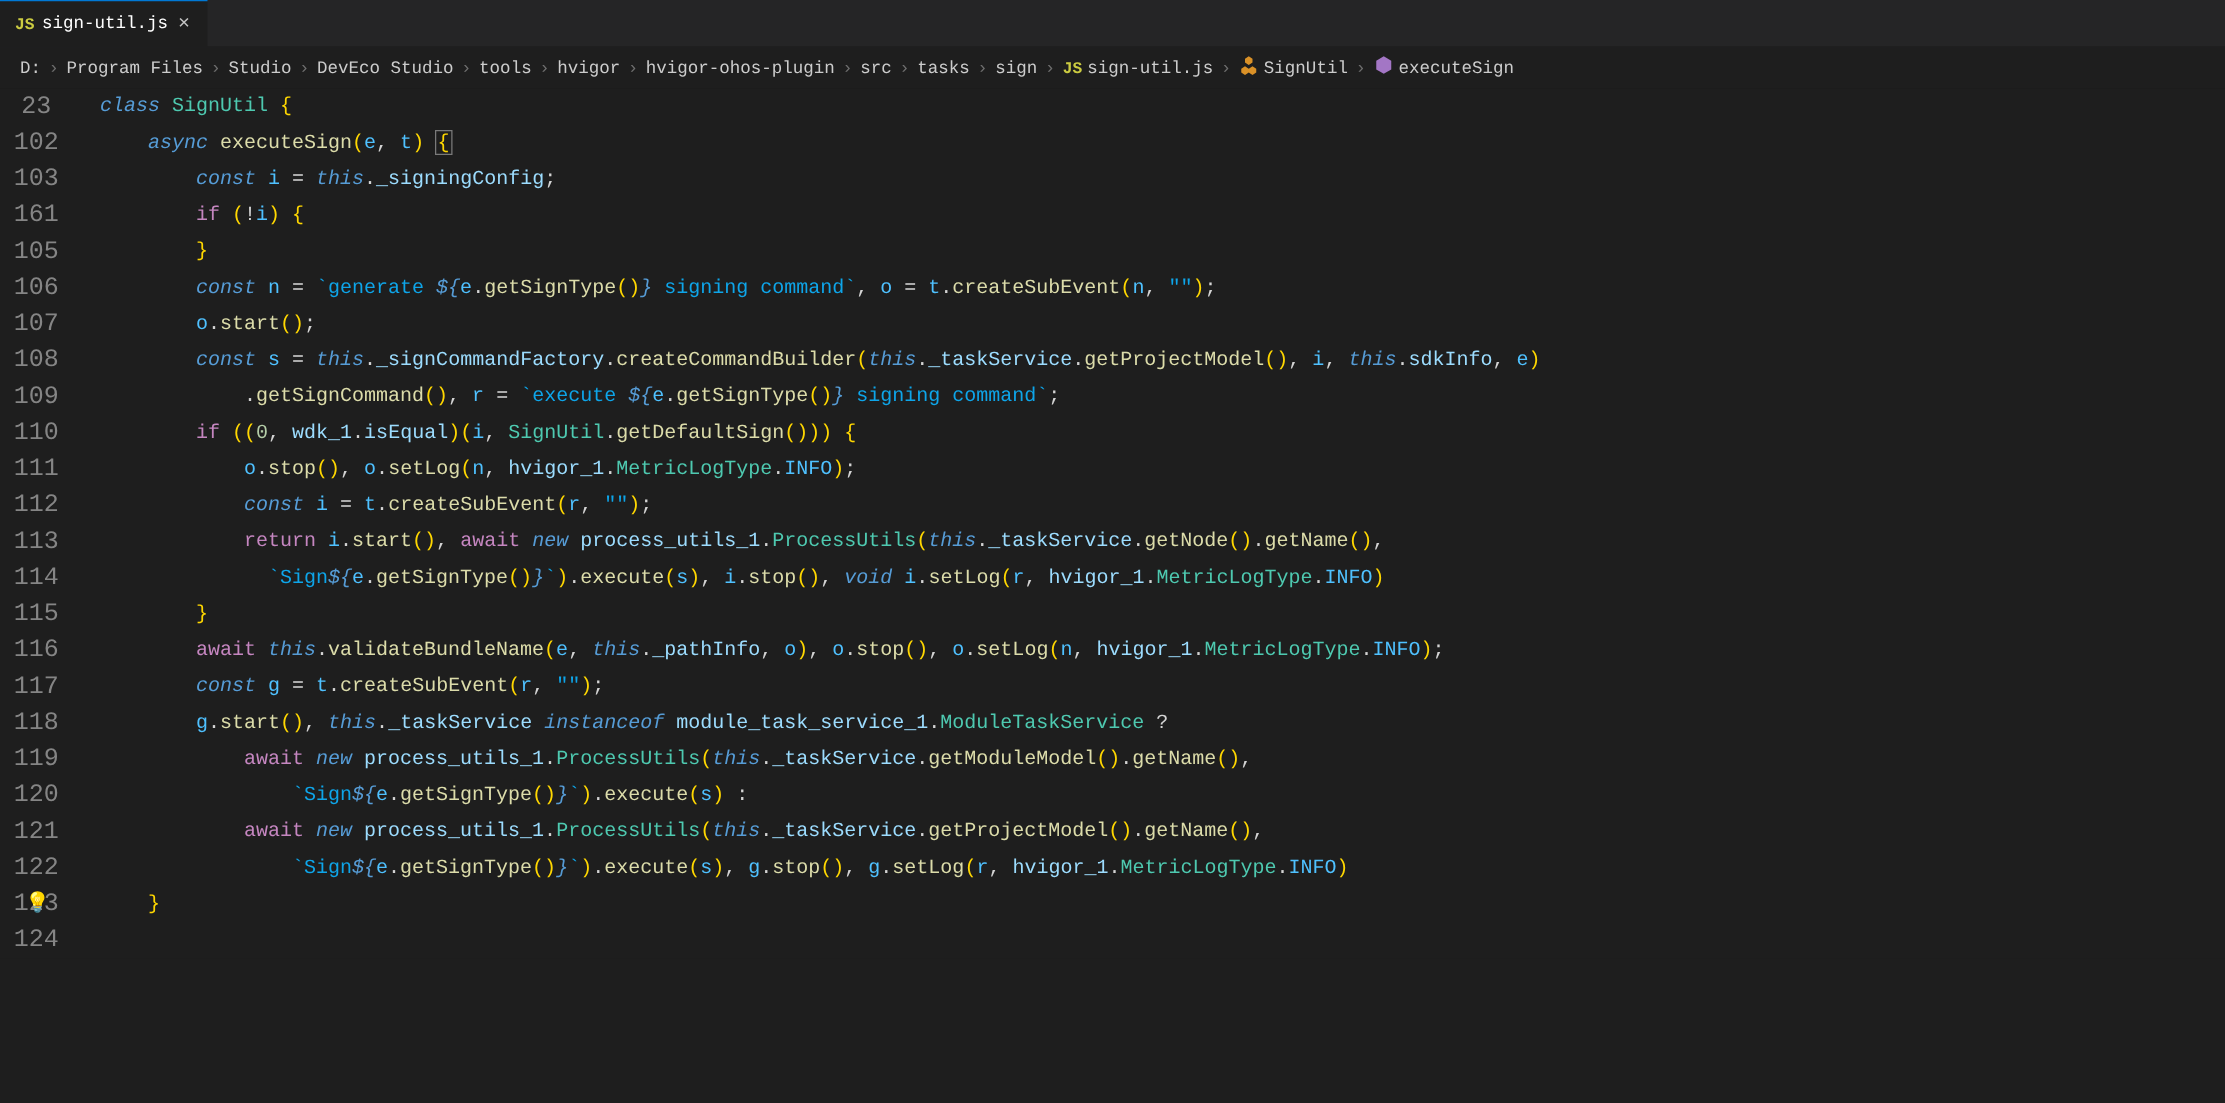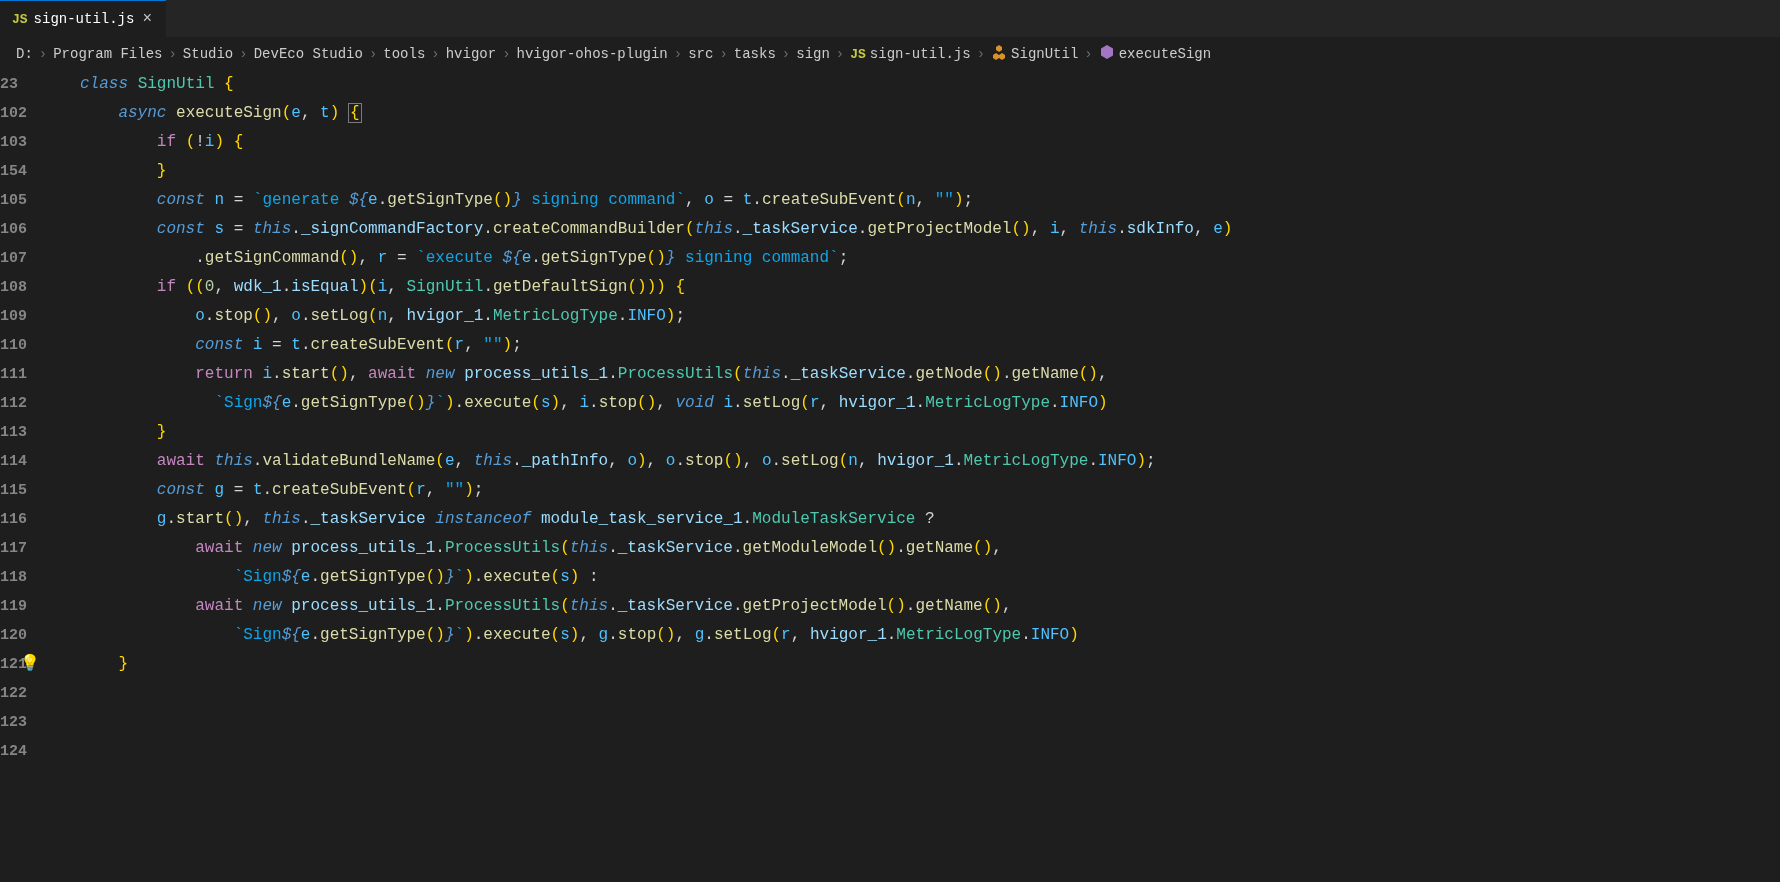--- a/index.html
+++ b/index.html
@@ -57,26 +57,25 @@
   padding: 0 2px;
 }
 .breadcrumb .crumb { color: #cccccc; }
 .breadcrumb .js-icon { color: #cbcb41; font-weight: bold; font-size: 13px; }
 .editor {
   display: flex;
   background: #1e1e1e;
 }
 .gutter {
   width: 80px;
-  text-align: left;
+  text-align: center;
   padding-right: 22px;
   color: #858585;
   user-select: none;
-  font-size: 15px;
-  font-weight: bold;
+  font-size: 20px;
 }
 .gutter .ln {
   height: 29px;
   line-height: 29px;
 }
 .code {
   flex: 1;
   font-size: 16px;
   position: relative;
 }
@@ -154,21 +153,21 @@
         <path fill="#b180d7" d="M8 1L2 4.5v7L8 15l6-3.5v-7L8 1z" opacity="0.9"></path>
       </svg></span>
   <span class="crumb">executeSign</span>
 </div>
 
 <div class="editor">
   <div class="gutter">
     <div class="ln">23</div>
     <div class="ln">102</div>
     <div class="ln">103</div>
-    <div class="ln">154</div>
+    <div class="ln">161</div>
     <div class="ln">105</div>
     <div class="ln">106</div>
     <div class="ln">107</div>
     <div class="ln">108</div>
     <div class="ln">109</div>
     <div class="ln">110</div>
     <div class="ln">111</div>
     <div class="ln">112</div>
     <div class="ln">113</div>
     <div class="ln">114</div>
@@ -179,23 +178,25 @@
     <div class="ln">119</div>
     <div class="ln">120</div>
     <div class="ln">121</div>
     <div class="ln">122</div>
     <div class="ln">123</div>
     <div class="ln">124</div>
   </div>
   <div class="code" id="code-area">
       <div class="code-line"><span class="tk-kw">class</span> <span class="tk-cls">SignUtil</span> <span class="tk-paren2">{</span></div>
       <div class="code-line">    <span class="tk-kw">async</span> <span class="tk-fn">executeSign</span><span class="tk-paren2">(</span><span class="tk-const">e</span><span class="tk-punc">,</span> <span class="tk-const">t</span><span class="tk-paren2">)</span> <span class="tk-paren2"><span class="cursor-box">{</span></span></div>
+      <div class="code-line">        <span class="tk-kw">const</span> <span class="tk-const">i</span> <span class="tk-punc">=</span> <span class="tk-kw">this</span><span class="tk-punc">.</span><span class="tk-prop">_signingConfig</span><span class="tk-punc">;</span></div>
       <div class="code-line">        <span class="tk-kw2">if</span> <span class="tk-paren2">(</span><span class="tk-punc">!</span><span class="tk-const">i</span><span class="tk-paren2">)</span> <span class="tk-paren2">{</span></div>
       <div class="code-line">        <span class="tk-paren2">}</span></div>
       <div class="code-line">        <span class="tk-kw">const</span> <span class="tk-const">n</span> <span class="tk-punc">=</span> <span class="tk-str">`generate </span><span class="tk-kw">${</span><span class="tk-const">e</span><span class="tk-punc">.</span><span class="tk-fn">getSignType</span><span class="tk-paren2">(</span><span class="tk-paren2">)</span><span class="tk-kw">}</span><span class="tk-str"> signing command`</span><span class="tk-punc">,</span> <span class="tk-const">o</span> <span class="tk-punc">=</span> <span class="tk-const">t</span><span class="tk-punc">.</span><span class="tk-fn">createSubEvent</span><span class="tk-paren2">(</span><span class="tk-const">n</span><span class="tk-punc">,</span> <span class="tk-str">""</span><span class="tk-paren2">)</span><span class="tk-punc">;</span></div>
+      <div class="code-line">        <span class="tk-const">o</span><span class="tk-punc">.</span><span class="tk-fn">start</span><span class="tk-paren2">(</span><span class="tk-paren2">)</span><span class="tk-punc">;</span></div>
       <div class="code-line">        <span class="tk-kw">const</span> <span class="tk-const">s</span> <span class="tk-punc">=</span> <span class="tk-kw">this</span><span class="tk-punc">.</span><span class="tk-prop">_signCommandFactory</span><span class="tk-punc">.</span><span class="tk-fn">createCommandBuilder</span><span class="tk-paren2">(</span><span class="tk-kw">this</span><span class="tk-punc">.</span><span class="tk-prop">_taskService</span><span class="tk-punc">.</span><span class="tk-fn">getProjectModel</span><span class="tk-paren2">(</span><span class="tk-paren2">)</span><span class="tk-punc">,</span> <span class="tk-const">i</span><span class="tk-punc">,</span> <span class="tk-kw">this</span><span class="tk-punc">.</span><span class="tk-prop">sdkInfo</span><span class="tk-punc">,</span> <span class="tk-const">e</span><span class="tk-paren2">)</span></div>
       <div class="code-line">            <span class="tk-punc">.</span><span class="tk-fn">getSignCommand</span><span class="tk-paren2">(</span><span class="tk-paren2">)</span><span class="tk-punc">,</span> <span class="tk-const">r</span> <span class="tk-punc">=</span> <span class="tk-str">`execute </span><span class="tk-kw">${</span><span class="tk-const">e</span><span class="tk-punc">.</span><span class="tk-fn">getSignType</span><span class="tk-paren2">(</span><span class="tk-paren2">)</span><span class="tk-kw">}</span><span class="tk-str"> signing command`</span><span class="tk-punc">;</span></div>
       <div class="code-line">        <span class="tk-kw2">if</span> <span class="tk-paren2">(</span><span class="tk-paren2">(</span><span class="tk-num">0</span><span class="tk-punc">,</span> <span class="tk-var">wdk_1</span><span class="tk-punc">.</span><span class="tk-prop">isEqual</span><span class="tk-paren2">)</span><span class="tk-paren2">(</span><span class="tk-const">i</span><span class="tk-punc">,</span> <span class="tk-cls">SignUtil</span><span class="tk-punc">.</span><span class="tk-fn">getDefaultSign</span><span class="tk-paren2">(</span><span class="tk-paren2">)</span><span class="tk-paren2">)</span><span class="tk-paren2">)</span> <span class="tk-paren2">{</span></div>
       <div class="code-line">            <span class="tk-const">o</span><span class="tk-punc">.</span><span class="tk-fn">stop</span><span class="tk-paren2">(</span><span class="tk-paren2">)</span><span class="tk-punc">,</span> <span class="tk-const">o</span><span class="tk-punc">.</span><span class="tk-fn">setLog</span><span class="tk-paren2">(</span><span class="tk-const">n</span><span class="tk-punc">,</span> <span class="tk-var">hvigor_1</span><span class="tk-punc">.</span><span class="tk-cls">MetricLogType</span><span class="tk-punc">.</span><span class="tk-const">INFO</span><span class="tk-paren2">)</span><span class="tk-punc">;</span></div>
       <div class="code-line">            <span class="tk-kw">const</span> <span class="tk-const">i</span> <span class="tk-punc">=</span> <span class="tk-const">t</span><span class="tk-punc">.</span><span class="tk-fn">createSubEvent</span><span class="tk-paren2">(</span><span class="tk-const">r</span><span class="tk-punc">,</span> <span class="tk-str">""</span><span class="tk-paren2">)</span><span class="tk-punc">;</span></div>
       <div class="code-line">            <span class="tk-kw2">return</span> <span class="tk-const">i</span><span class="tk-punc">.</span><span class="tk-fn">start</span><span class="tk-paren2">(</span><span class="tk-paren2">)</span><span class="tk-punc">,</span> <span class="tk-kw2">await</span> <span class="tk-kw">new</span> <span class="tk-var">process_utils_1</span><span class="tk-punc">.</span><span class="tk-cls">ProcessUtils</span><span class="tk-paren2">(</span><span class="tk-kw">this</span><span class="tk-punc">.</span><span class="tk-prop">_taskService</span><span class="tk-punc">.</span><span class="tk-fn">getNode</span><span class="tk-paren2">(</span><span class="tk-paren2">)</span><span class="tk-punc">.</span><span class="tk-fn">getName</span><span class="tk-paren2">(</span><span class="tk-paren2">)</span><span class="tk-punc">,</span></div>
       <div class="code-line">              <span class="tk-str">`Sign</span><span class="tk-kw">${</span><span class="tk-const">e</span><span class="tk-punc">.</span><span class="tk-fn">getSignType</span><span class="tk-paren2">(</span><span class="tk-paren2">)</span><span class="tk-kw">}</span><span class="tk-str">`</span><span class="tk-paren2">)</span><span class="tk-punc">.</span><span class="tk-fn">execute</span><span class="tk-paren2">(</span><span class="tk-const">s</span><span class="tk-paren2">)</span><span class="tk-punc">,</span> <span class="tk-const">i</span><span class="tk-punc">.</span><span class="tk-fn">stop</span><span class="tk-paren2">(</span><span class="tk-paren2">)</span><span class="tk-punc">,</span> <span class="tk-kw">void</span> <span class="tk-const">i</span><span class="tk-punc">.</span><span class="tk-fn">setLog</span><span class="tk-paren2">(</span><span class="tk-const">r</span><span class="tk-punc">,</span> <span class="tk-var">hvigor_1</span><span class="tk-punc">.</span><span class="tk-cls">MetricLogType</span><span class="tk-punc">.</span><span class="tk-const">INFO</span><span class="tk-paren2">)</span></div>
       <div class="code-line">        <span class="tk-paren2">}</span></div>
       <div class="code-line">        <span class="tk-kw2">await</span> <span class="tk-kw">this</span><span class="tk-punc">.</span><span class="tk-fn">validateBundleName</span><span class="tk-paren2">(</span><span class="tk-const">e</span><span class="tk-punc">,</span> <span class="tk-kw">this</span><span class="tk-punc">.</span><span class="tk-prop">_pathInfo</span><span class="tk-punc">,</span> <span class="tk-const">o</span><span class="tk-paren2">)</span><span class="tk-punc">,</span> <span class="tk-const">o</span><span class="tk-punc">.</span><span class="tk-fn">stop</span><span class="tk-paren2">(</span><span class="tk-paren2">)</span><span class="tk-punc">,</span> <span class="tk-const">o</span><span class="tk-punc">.</span><span class="tk-fn">setLog</span><span class="tk-paren2">(</span><span class="tk-const">n</span><span class="tk-punc">,</span> <span class="tk-var">hvigor_1</span><span class="tk-punc">.</span><span class="tk-cls">MetricLogType</span><span class="tk-punc">.</span><span class="tk-const">INFO</span><span class="tk-paren2">)</span><span class="tk-punc">;</span></div>
       <div class="code-line">        <span class="tk-kw">const</span> <span class="tk-const">g</span> <span class="tk-punc">=</span> <span class="tk-const">t</span><span class="tk-punc">.</span><span class="tk-fn">createSubEvent</span><span class="tk-paren2">(</span><span class="tk-const">r</span><span class="tk-punc">,</span> <span class="tk-str">""</span><span class="tk-paren2">)</span><span class="tk-punc">;</span></div>

